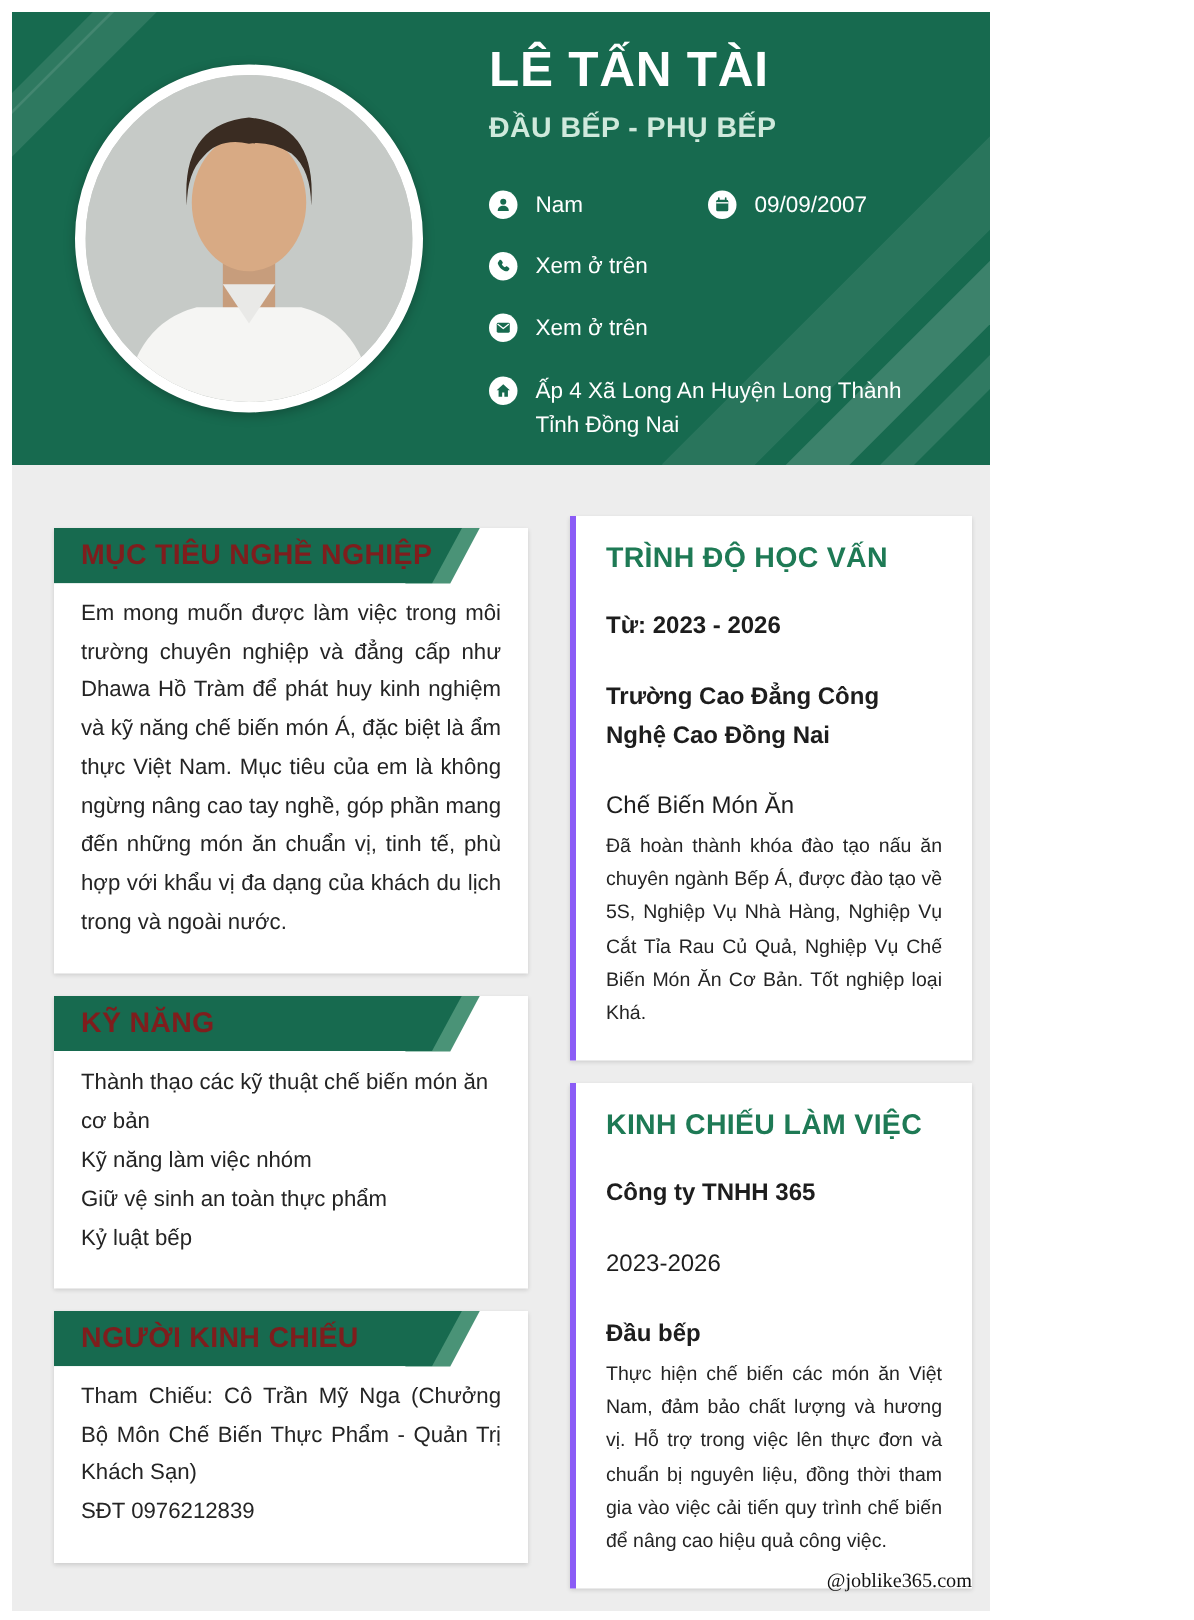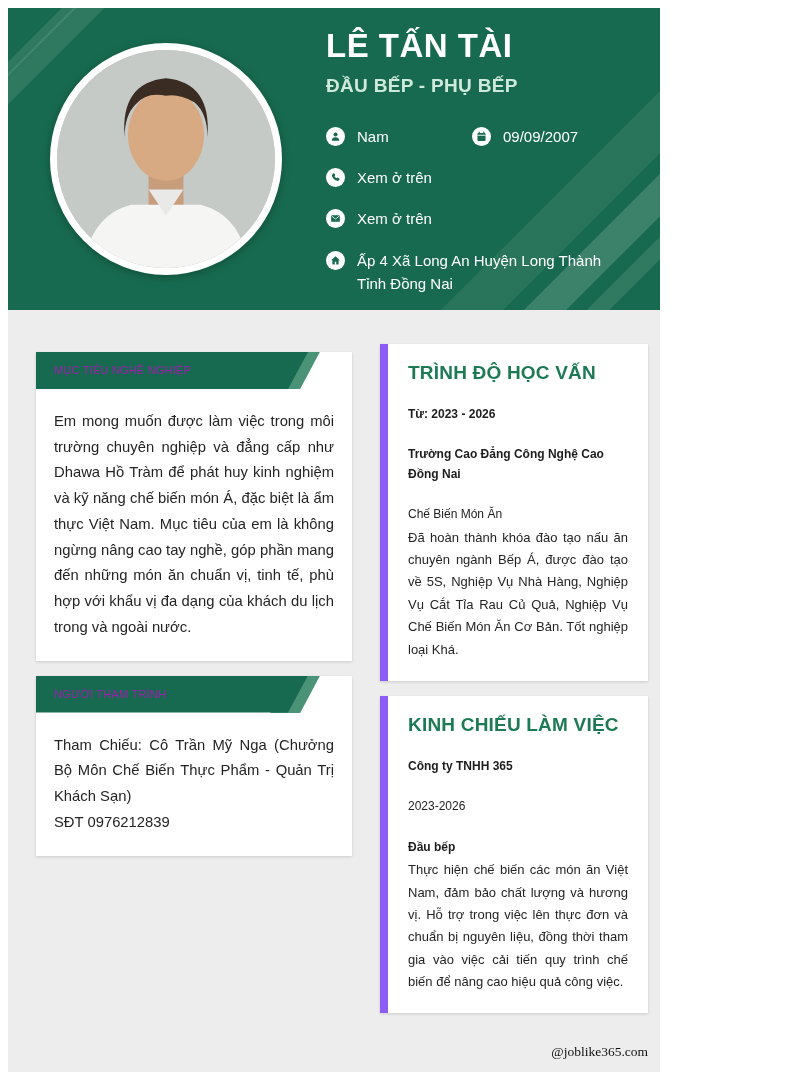--- a/index.html
+++ b/index.html
@@ -105,46 +105,46 @@
     z-index:0;
   }
   .banner .bg {
     position:absolute; inset:0;
     background:#176A4F;
     clip-path:polygon(0 0, 100% 0, calc(100% - 20px) 100%, 0 100%);
     z-index:1;
   }
   .banner h3 {
     position:relative; z-index:2;
-    color:#a21caf;
-    font-size:11px;
-    font-weight:400;
+    color:#7f1d1d;
+    font-size:19px;
+    font-weight:700;
     line-height:37px;
     padding-left:18px;
     letter-spacing:0.2px;
     white-space:nowrap;
   }
-  .card-body { padding:20px 18px 20px 18px; font-size:14.8px; line-height:1.74; color:#242424; }
+  .card-body { padding:8px 18px 20px 18px; font-size:14.8px; line-height:1.74; color:#242424; }
   .justify { text-align:justify; }
   .skill-line { line-height:1.76; }
   .ref-line { text-align:justify; }
 
   
   .bar-card {
-    border-left:8px solid #8b5cf6;
+    border-left:4px solid #8b5cf6;
     padding:18px 20px 20px 20px;
   }
   .green-heading {
     color:#1e7a55;
     font-size:19px;
     font-weight:700;
     margin-bottom:13px;
     letter-spacing:0.2px;
   }
-  .line { font-size:12px; line-height:1.62; color:#1d1d1d;margin-top:21px; }
+  .line { font-size:16px; line-height:1.62; color:#1d1d1d;margin-top:21px; }
   .bold { font-weight:700; }
   .desc { font-size:13px; line-height:1.72; color:#242424; margin-top:2px; }
 
   .watermark {
     position:absolute;
     bottom:12px; right:12px;
     font-family:Liberation Serif, serif;
     font-size:13.5px;
     color:#111111;
   }
@@ -238,26 +238,39 @@
         <div class="banner">
           <span class="accent"></span>
           <span class="bg"></span>
           <h3>MỤC TIÊU NGHỀ NGHIỆP</h3>
         </div>
         <div class="card-body">
           <p class="justify">Em mong muốn được làm việc trong môi trường chuyên nghiệp và đẳng cấp như Dhawa Hồ Tràm để phát huy kinh nghiệm và kỹ năng chế biến món Á, đặc biệt là ẩm thực Việt Nam. Mục tiêu của em là không ngừng nâng cao tay nghề, góp phần mang đến những món ăn chuẩn vị, tinh tế, phù hợp với khẩu vị đa dạng của khách du lịch trong và ngoài nước.</p>
         </div>
       </section>
 
-
       <section class="card">
         <div class="banner">
           <span class="accent"></span>
           <span class="bg"></span>
-          <h3>NGƯỜI THAM TRÌNH</h3>
+          <h3>KỸ NĂNG</h3>
+        </div>
+        <div class="card-body">
+          <div class="skill-line">Thành thạo các kỹ thuật chế biến món ăn cơ bản</div>
+          <div class="skill-line">Kỹ năng làm việc nhóm</div>
+          <div class="skill-line">Giữ vệ sinh an toàn thực phẩm</div>
+          <div class="skill-line">Kỷ luật bếp</div>
+        </div>
+      </section>
+
+      <section class="card">
+        <div class="banner">
+          <span class="accent"></span>
+          <span class="bg"></span>
+          <h3>NGƯỜI KINH CHIẾU</h3>
         </div>
         <div class="card-body">
           <p class="ref-line">Tham Chiếu: Cô Trần Mỹ Nga (Chưởng Bộ Môn Chế Biến Thực Phẩm - Quản Trị Khách Sạn)</p>
           <p>SĐT 0976212839</p>
         </div>
       </section>
 
     </div>
 
     <div class="col-right">

